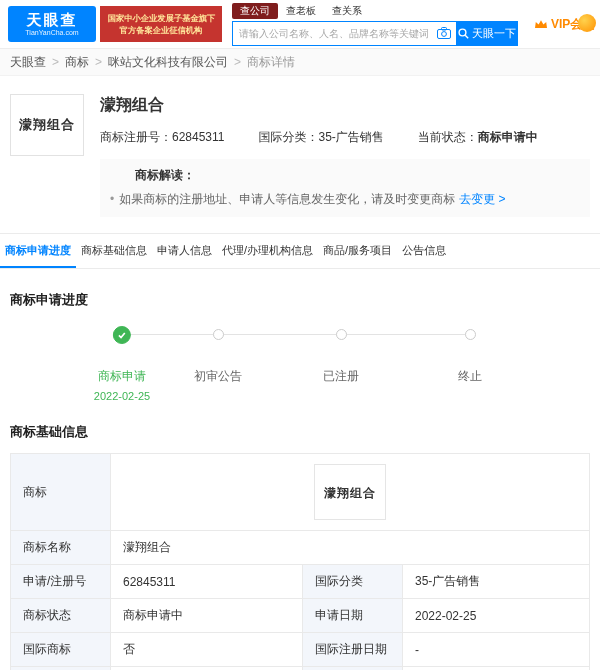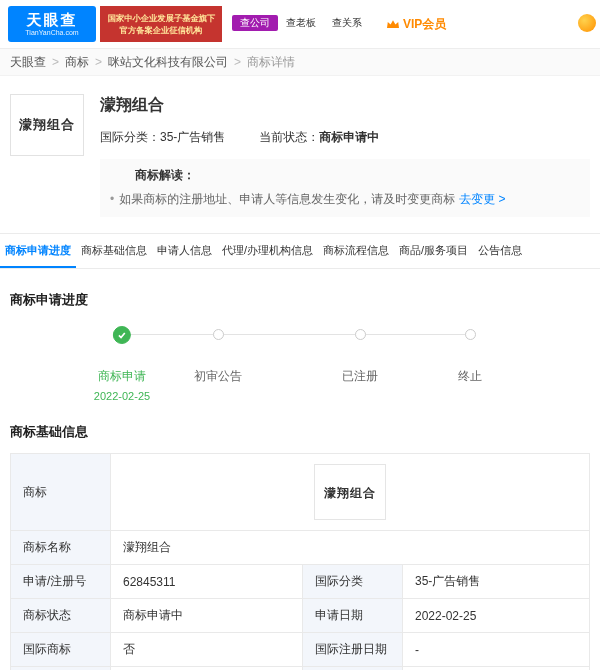--- a/index.html
+++ b/index.html
@@ -11,21 +11,21 @@
   .logo { width:88px; height:36px; background:#0084ff; border-radius:3px; color:#fff;
     display:flex; flex-direction:column; align-items:center; justify-content:center; cursor:pointer; flex:none; }
   .logo-title { font-size:15px; font-weight:bold; line-height:17px; letter-spacing:2px; }
   .logo-sub { font-size:7px; line-height:9px; opacity:.9; }
   .banner { width:122px; height:36px; margin-left:4px; background:#c5342f;
     display:flex; flex-direction:column; align-items:center; justify-content:center; flex:none; }
   .banner div { font-size:9px; color:#ffe59a; line-height:12px; white-space:nowrap; font-weight:bold; transform:scale(.92); }
   .search-area { margin-left:10px; flex:none; }
   .search-tabs { display:flex; margin-bottom:2px; }
   .stab { font-size:10px; padding:1px 8px; color:#333; cursor:pointer; }
-  .stab.active { background:#a21caf; color:#fff; border-radius:2px; }
+  .stab.active { background:#7f1d1d; color:#fff; border-radius:2px; }
   .search-row { display:flex; height:25px; }
   .search-input-wrap { position:relative; }
   .search-input { width:224px; height:25px; border:1px solid #0084ff; border-right:none;
     padding:0 24px 0 6px; font-size:10px; color:#333; outline:none; display:block; }
   .search-input::placeholder { color:#a8a8a8; }
   .camera-icon { position:absolute; right:5px; top:6px; line-height:0; cursor:pointer; }
   .search-btn { width:62px; height:25px; background:#0084ff; color:#fff; border:none; font-size:11px;
     display:flex; align-items:center; justify-content:center; gap:3px; cursor:pointer; }
   .vip { margin-left:16px; color:#ff8a00; font-size:12px; font-weight:bold;
     display:flex; align-items:center; gap:3px; cursor:pointer; white-space:nowrap; }
@@ -96,20 +96,41 @@
   <div class="banner">
     <div>国家中小企业发展子基金旗下</div>
     <div>官方备案企业征信机构</div>
   </div>
   <div class="search-area">
     <div class="search-tabs">
       <span class="stab active">查公司</span>
       <span class="stab">查老板</span>
       <span class="stab">查关系</span>
     </div>
+    <div class="search-row">
+      <div class="search-input-wrap">
+        <input class="search-input" placeholder="请输入公司名称、人名、品牌名称等关键词" style="">
+        <span class="camera-icon">
+          <svg width="14" height="12" viewBox="0 0 14 12">
+              <rect x="0.5" y="2.5" width="13" height="9" rx="1.5" fill="none" stroke="#0084ff"></rect>
+              <rect x="4.5" y="0.5" width="5" height="2.5" rx="1" fill="none" stroke="#0084ff"></rect>
+              <circle cx="7" cy="7" r="2.4" fill="none" stroke="#0084ff"></circle>
+            </svg>
+        </span>
+      </div>
+      <button class="search-btn">
+        <span style="line-height:0;">
+          <svg width="11" height="11" viewBox="0 0 11 11">
+              <circle cx="4.5" cy="4.5" r="3.4" fill="none" stroke="#fff" stroke-width="1.4"></circle>
+              <line x1="7.2" y1="7.2" x2="10.2" y2="10.2" stroke="#fff" stroke-width="1.4"></line>
+            </svg>
+        </span>
+        <span>天眼一下</span>
+      </button>
+    </div>
   </div>
   <div class="vip">
     <span style="line-height:0;">
       <svg width="14" height="11" viewBox="0 0 14 11">
           <path d="M1 9 L1.8 3 L4.6 5.6 L7 1.2 L9.4 5.6 L12.2 3 L13 9 Z" fill="#ff8a00"></path>
         </svg>
     </span>
     <span>VIP会员</span>
   </div>
   <div class="promo-circle"></div>
@@ -125,38 +146,38 @@
   <span class="bc-item current">商标详情</span>
 </div>
 
 <div class="tm-card">
   <div class="tm-logo-box">
     <span>濛翔组合</span>
   </div>
   <div class="tm-right">
     <div class="tm-title">濛翔组合</div>
     <div class="tm-fields">
+      <span><span>商标注册号：</span><span>62845311</span></span>
       <span><span>国际分类：</span><span>35-广告销售</span></span>
       <span><span>当前状态：</span><span class="f-status">商标申请中</span></span>
     </div>
     <div class="tm-interp">
       <div class="interp-title">商标解读：</div>
       <div class="interp-line">
         <span class="interp-dot">•</span><span>如果商标的注册地址、申请人等信息发生变化，请及时变更商标</span><a class="interp-link">去变更 &gt;</a>
       </div>
     </div>
   </div>
 </div>
 
 <div class="tabbar">
   <div class="tab active">商标申请进度</div>
   <div class="tab">商标基础信息</div>
   <div class="tab">申请人信息</div>
   <div class="tab">代理/办理机构信息</div>
-  <div class="tab">商标流程信息</div>
   <div class="tab">商品/服务项目</div>
   <div class="tab">公告信息</div>
 </div>
 
 <div class="progress-section">
   <div class="section-title">商标申请进度</div>
   <div class="steps">
     <div class="step-line"></div>
 
     <div class="step done" style="left:122px">
@@ -171,21 +192,21 @@
       <div class="step-date">2022-02-25</div>
     </div>
 
     <div class="step" style="left:218px">
       <div class="circle-wrap">
           <div class="circle-pending"></div>
         </div>
       <div class="step-label">初审公告</div>
     </div>
 
-    <div class="step" style="left:360px">
+    <div class="step" style="left:341px">
       <div class="circle-wrap">
           <div class="circle-pending"></div>
         </div>
       <div class="step-label">已注册</div>
     </div>
 
     <div class="step" style="left:470px">
       <div class="circle-wrap">
           <div class="circle-pending"></div>
         </div>

